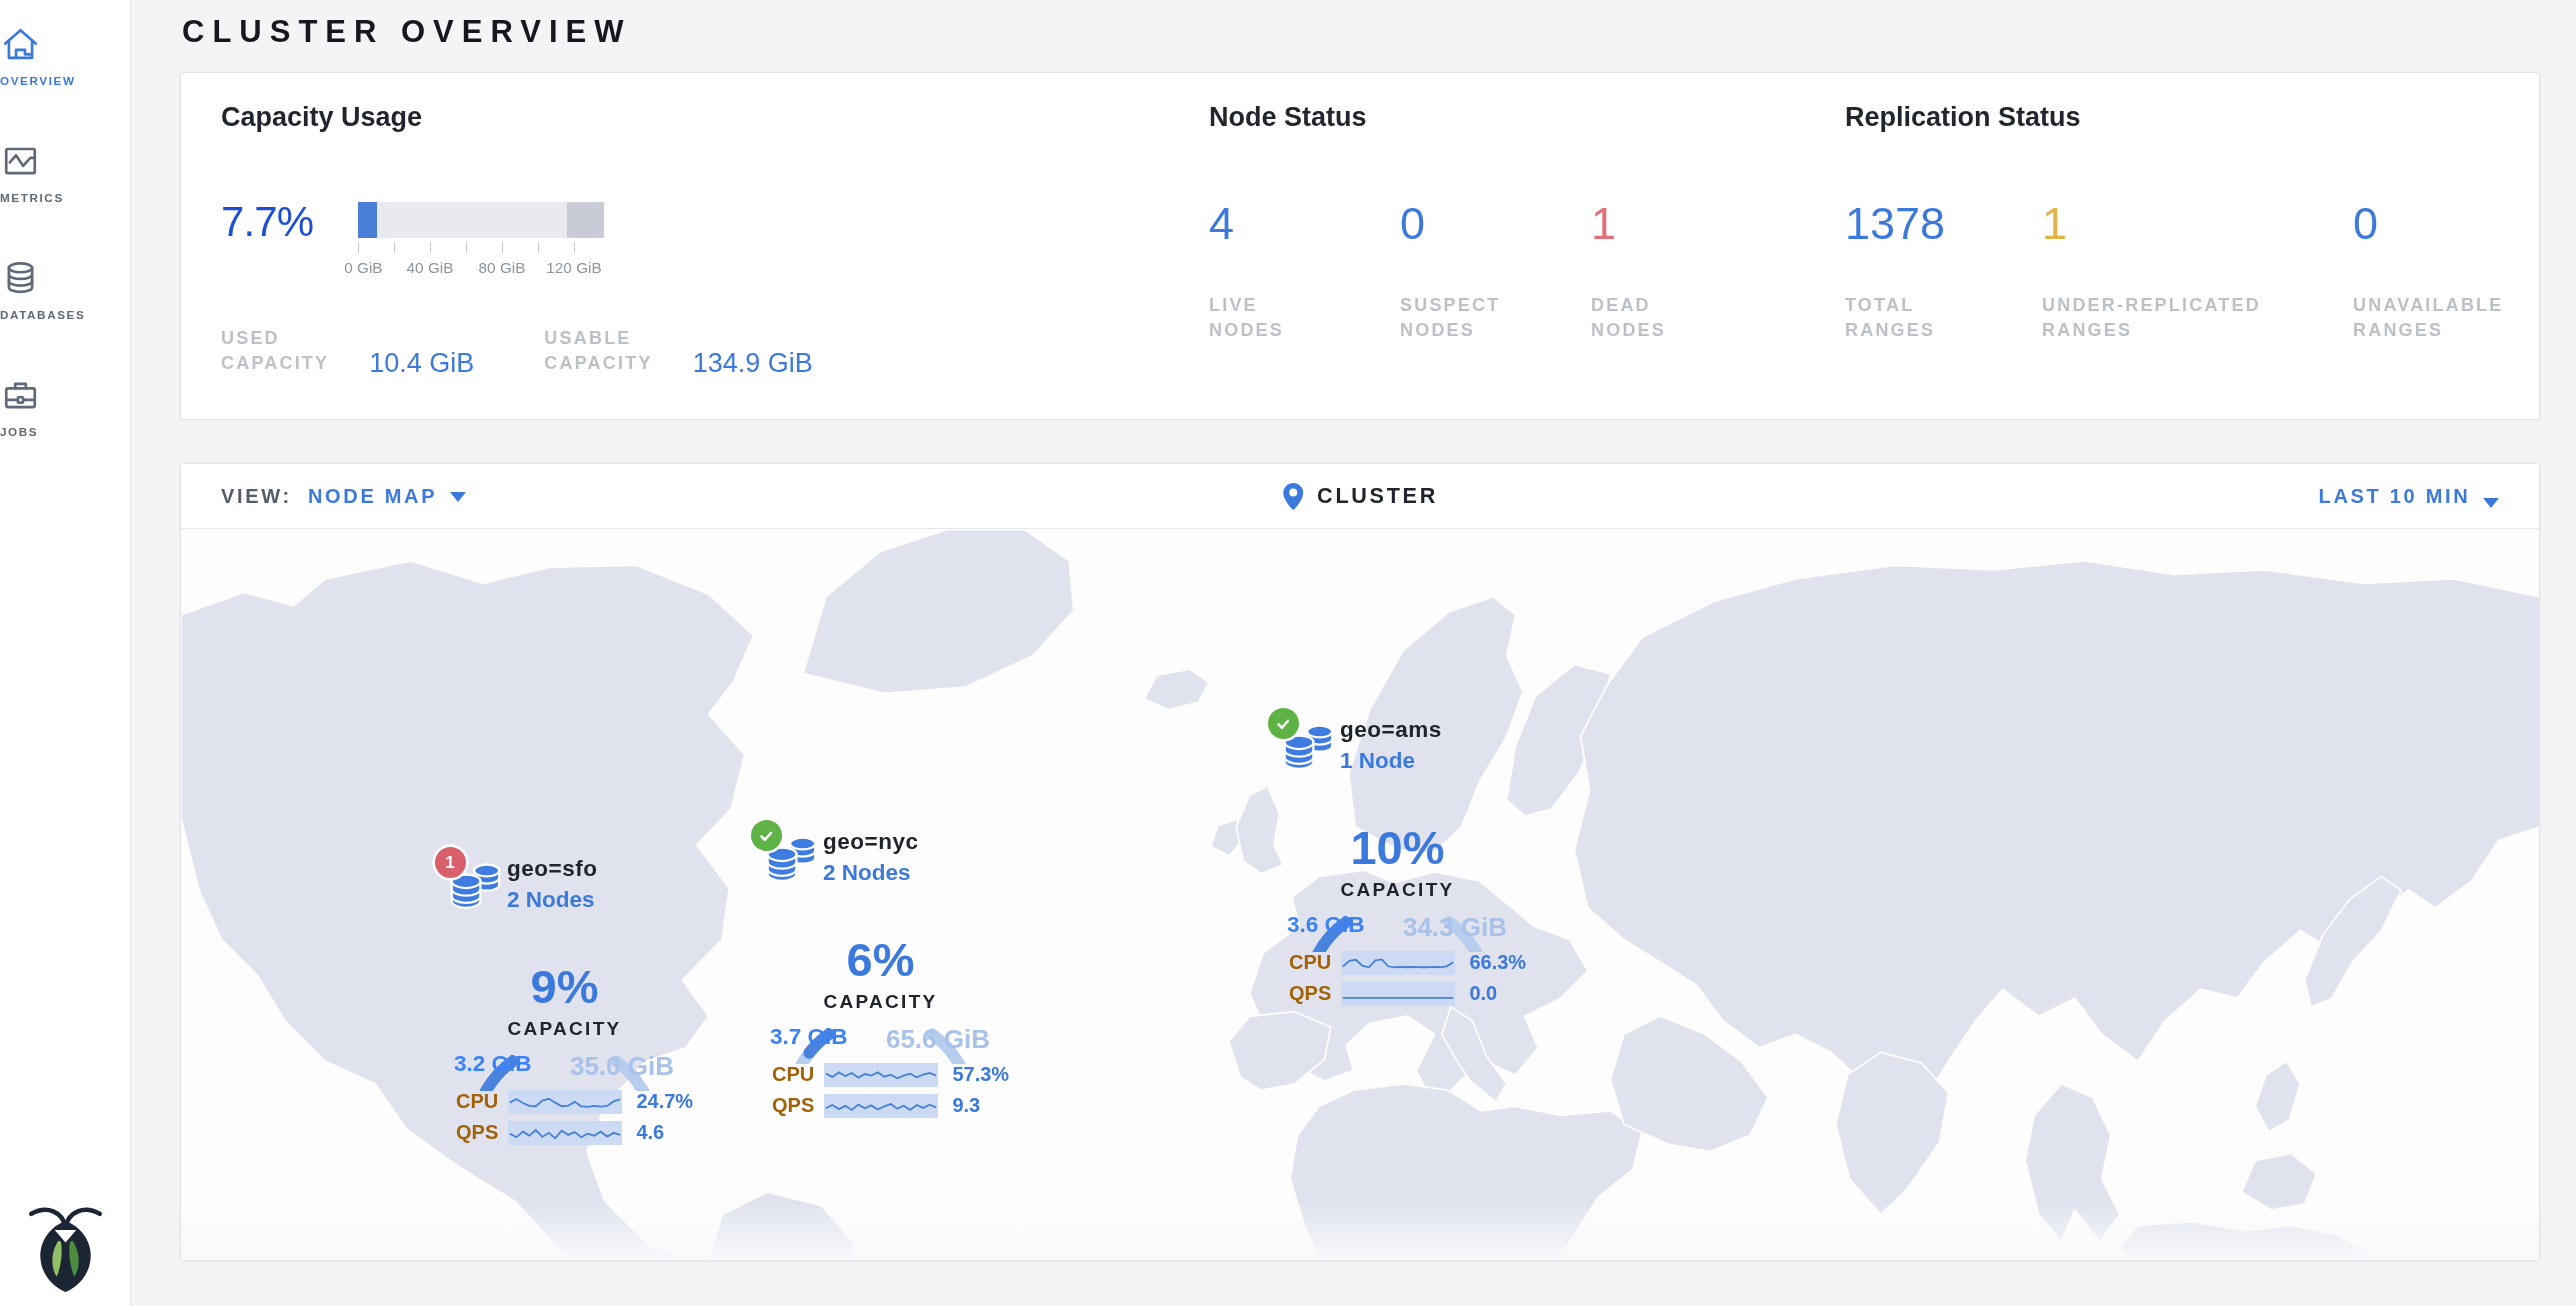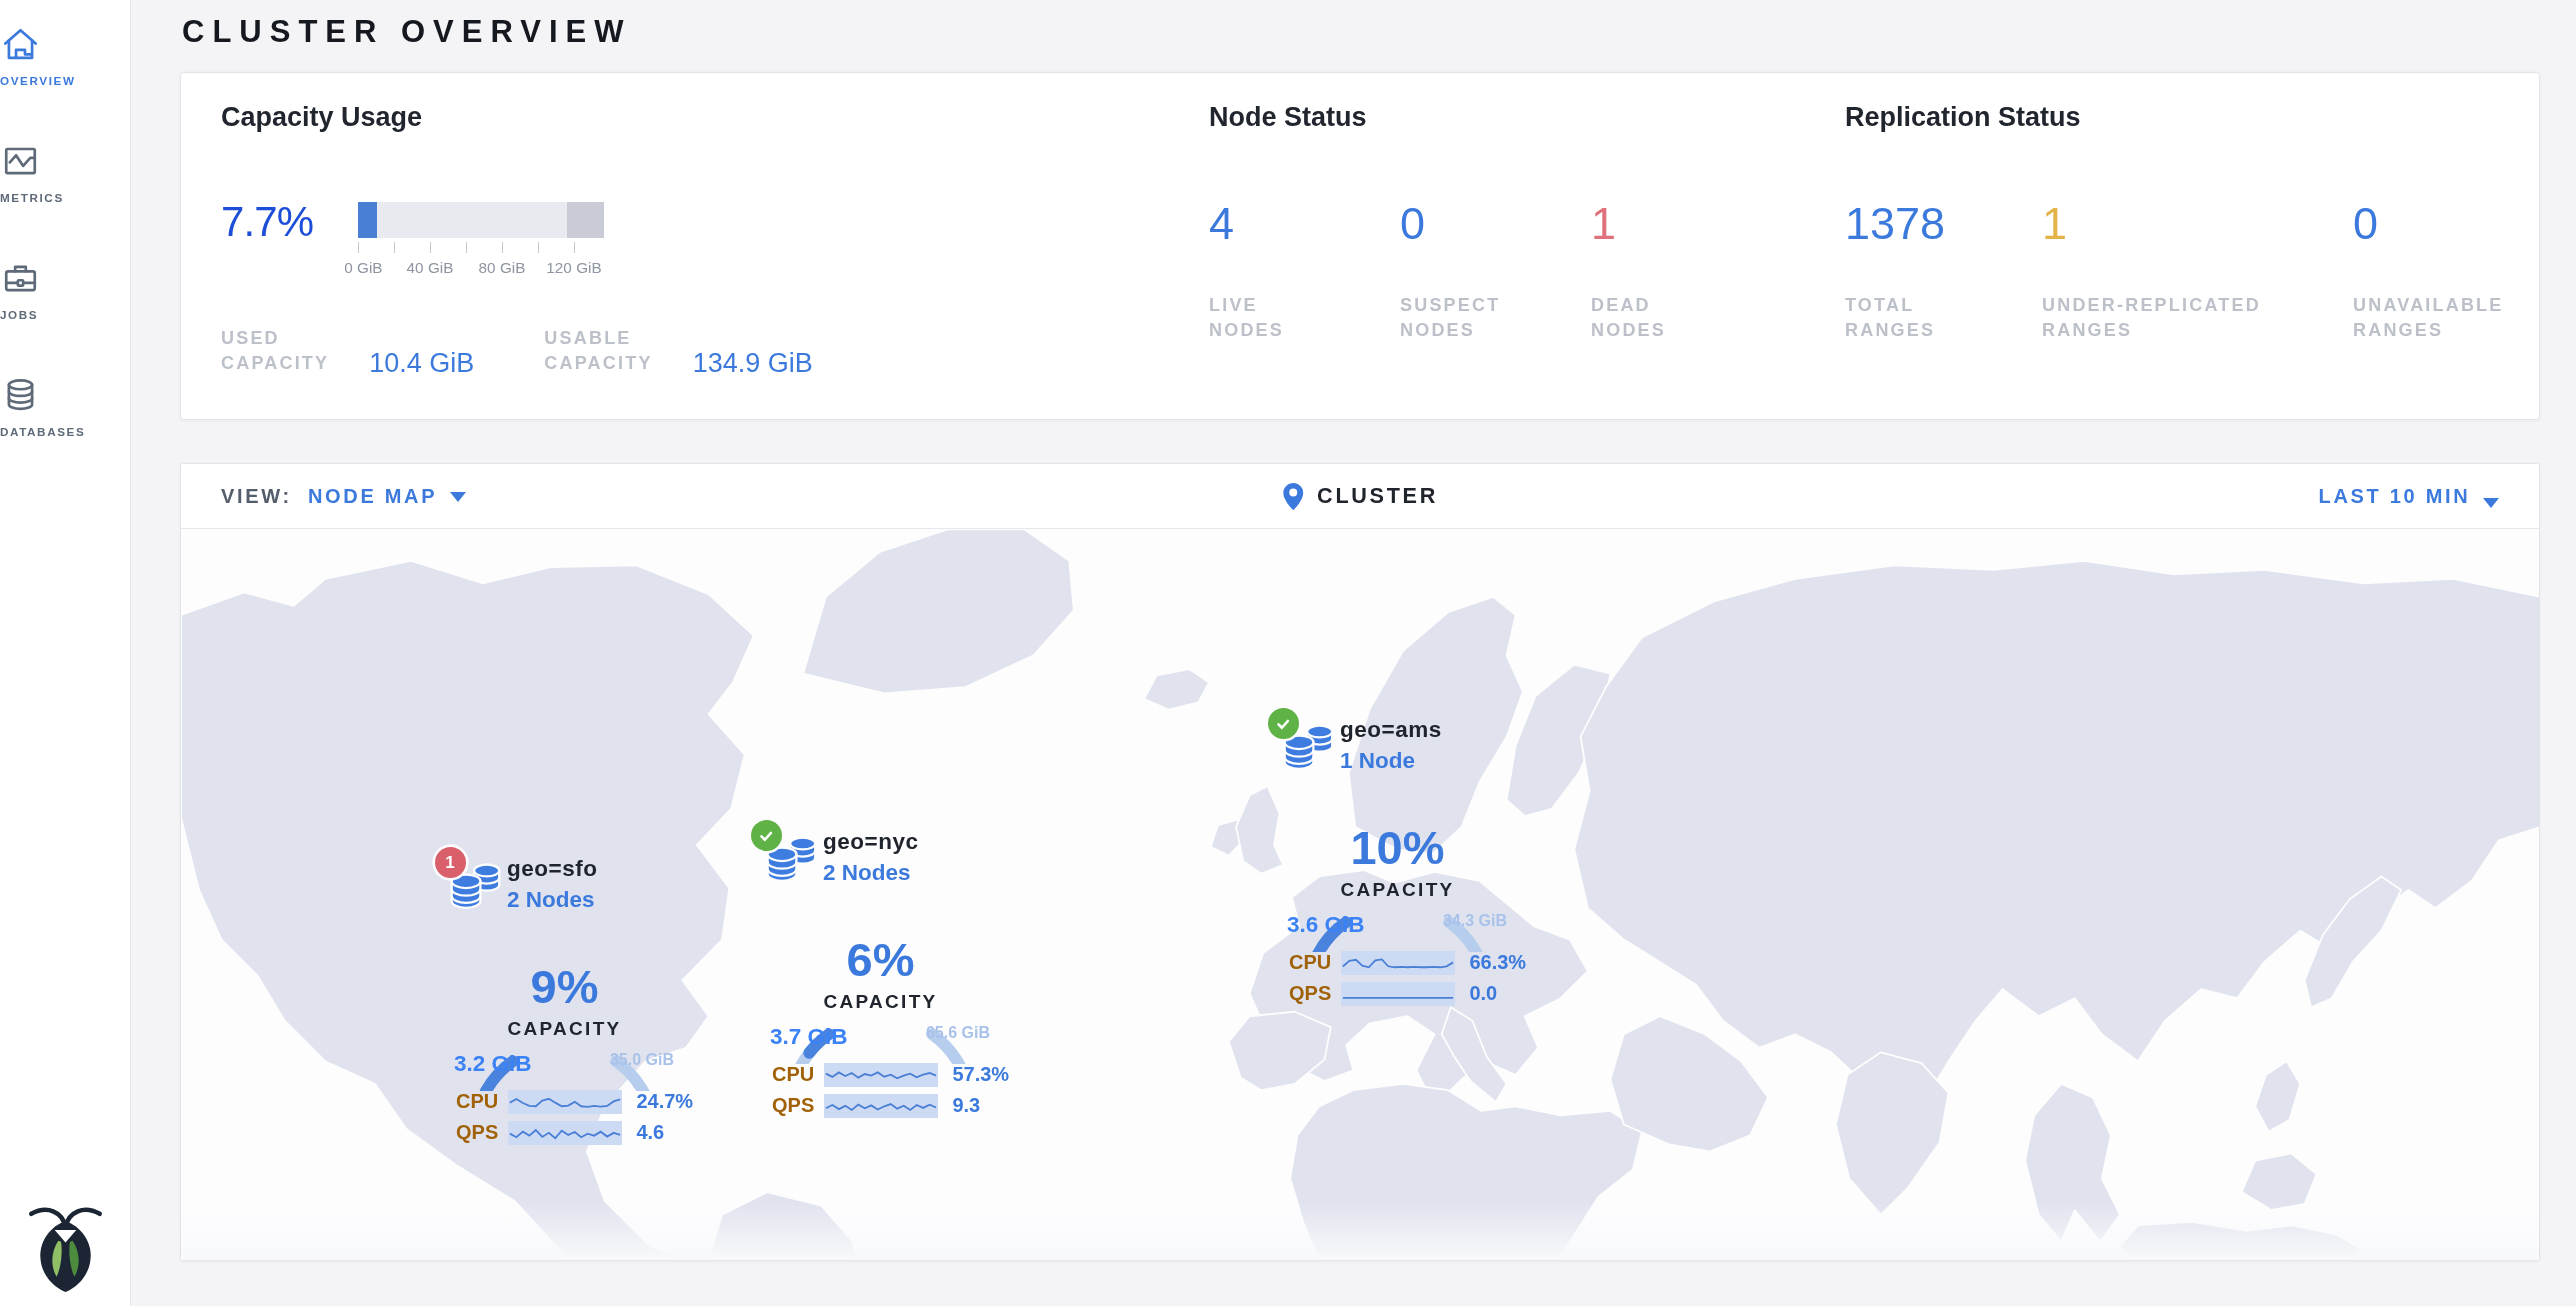--- a/index.html
+++ b/index.html
@@ -100,21 +100,21 @@
     font-weight:700; color:#3b79dc; }
   .loc-gauge { position:absolute; left:50px; top:57px; }
   .loc-pct { position:absolute; left:0; top:132px; width:307px; text-align:center;
     font-size:47px; font-weight:600; color:#3b79dc; }
   .loc-caplabel { position:absolute; left:0; top:191px; width:307px;
     text-align:center; font-size:19px; font-weight:700; letter-spacing:2.3px;
     color:#20252d; }
   .loc-gib { position:absolute; left:43px; top:224px; width:220px;
     display:flex; justify-content:space-between; }
   .gib-used { font-size:22.5px; font-weight:600; color:#3b82f6; }
-  .gib-total { font-size:16px; font-weight:600; color:#a9c2ea; }
+  .gib-total { font-size:26px; font-weight:600; color:#a9c2ea; }
   .loc-row { position:absolute; left:45px; display:flex; align-items:center; }
   .loc-row.cpu { top:263px; } .loc-row.qps { top:294px; }
   .loc-row .rl { width:52px; font-size:20px; font-weight:700; color:#a16207; }
   .loc-row .spark { width:114px; height:23.5px; background:#ccdbf3; }
   .loc-row .rv { margin-left:14.4px; font-size:20px; font-weight:700; color:#3b79dc; }
 </style>
 </head>
 <body>
 
 <div class="sidebar">
@@ -128,35 +128,35 @@
   </div>
   <div class="nav-item">
     <svg width="41" height="41" viewBox="0 0 46 46" fill="none" stroke-width="3" stroke-linecap="round" stroke-linejoin="round">
       <rect x="7" y="9" width="32" height="27" rx="1.5"></rect>
       <path d="M11 24 l7 -8 l8 12 l8 -9 h5"></path>
     </svg>
     <div class="nav-label">METRICS</div>
   </div>
   <div class="nav-item">
     <svg width="41" height="41" viewBox="0 0 46 46" fill="none" stroke-width="3" stroke-linecap="round" stroke-linejoin="round">
+      <ellipse cx="23" cy="11" rx="13" ry="5"></ellipse>
+      <path d="M10 11 v22 a13 5 0 0 0 26 0 v-22"></path>
+      <path d="M10 18.5 a13 5 0 0 0 26 0"></path>
+      <path d="M10 26 a13 5 0 0 0 26 0"></path>
+    </svg>
+    <div class="nav-label">DATABASES</div>
+  </div>
+  <div class="nav-item">
+    <svg width="41" height="41" viewBox="0 0 46 46" fill="none" stroke-width="3" stroke-linecap="round" stroke-linejoin="round">
       <rect x="7" y="15" width="32" height="21" rx="2"></rect>
       <path d="M17 15 v-5 h12 v5"></path>
       <path d="M7 28 h13 M26 28 h13"></path>
       <rect x="20" y="25" width="6" height="6" rx="1"></rect>
     </svg>
     <div class="nav-label">JOBS</div>
-  </div>
-  <div class="nav-item">
-    <svg width="41" height="41" viewBox="0 0 46 46" fill="none" stroke-width="3" stroke-linecap="round" stroke-linejoin="round">
-      <ellipse cx="23" cy="11" rx="13" ry="5"></ellipse>
-      <path d="M10 11 v22 a13 5 0 0 0 26 0 v-22"></path>
-      <path d="M10 18.5 a13 5 0 0 0 26 0"></path>
-      <path d="M10 26 a13 5 0 0 0 26 0"></path>
-    </svg>
-    <div class="nav-label">DATABASES</div>
   </div>
 
   <div class="logo-wrap">
     <svg width="83" height="90" viewBox="0 0 92 100">
       <path d="M8 12 C26 2 42 10 46 26" fill="none" stroke="#1b2533" stroke-width="5" stroke-linecap="round"></path>
       <path d="M84 12 C66 2 50 10 46 26" fill="none" stroke="#1b2533" stroke-width="5" stroke-linecap="round"></path>
       <path d="M46 20 C29 26 18 42 18 58 C18 79 32 93 46 99 C60 93 74 79 74 58 C74 42 63 26 46 20 Z" fill="#1b2533"></path>
       <path d="M34 30 L58 30 L46 44 Z" fill="#ffffff"></path>
       <path d="M38 42 C30 54 29 70 36 82 C41 72 43 54 41 43 Z" fill="#8fc066"></path>
       <path d="M54 42 C62 54 63 70 56 82 C51 72 49 54 51 43 Z" fill="#4d8b3e"></path>

